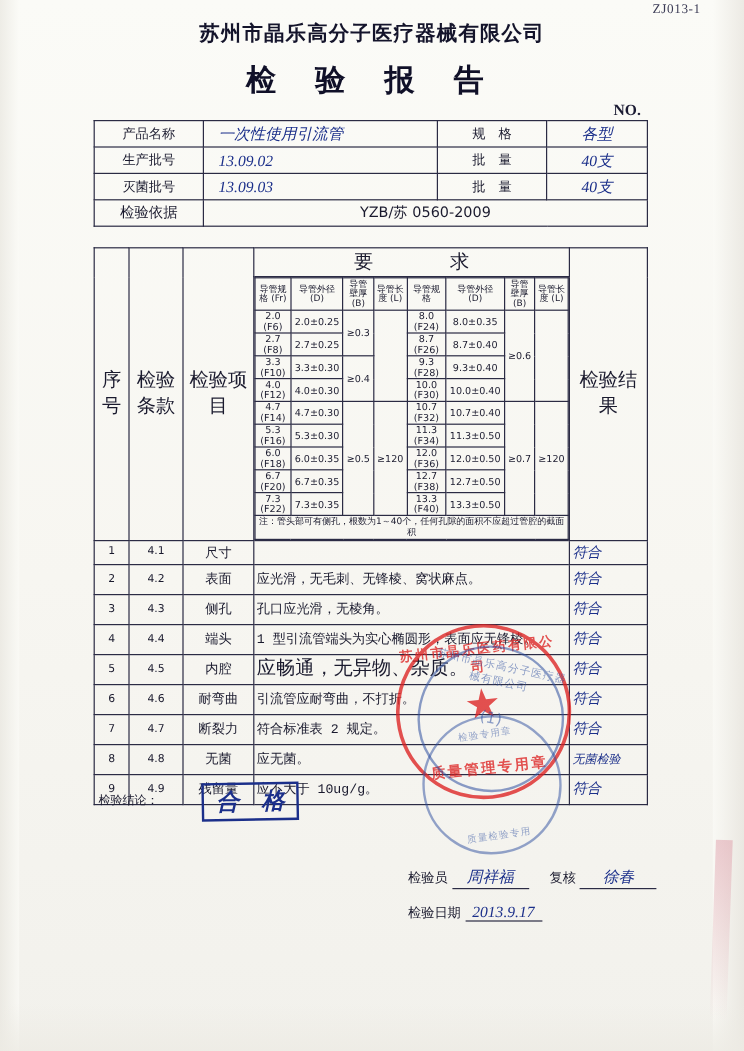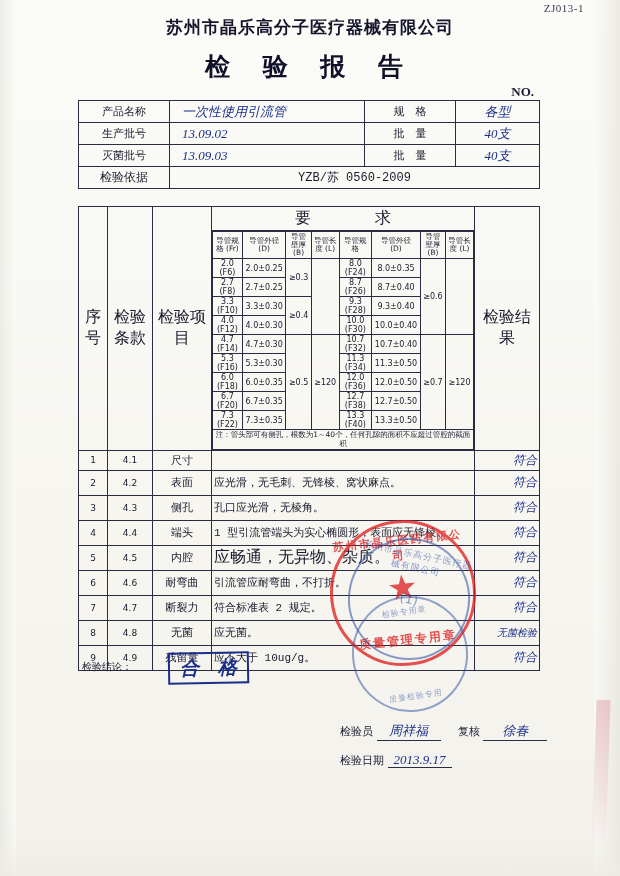--- a/index.html
+++ b/index.html
@@ -59,21 +59,21 @@
     border:1px solid #2b2b44;
     height:21px;padding:0 12px;
     vertical-align:middle;
   }
   .lbl{width:66px;text-align:center;white-space:nowrap;}
   .val{position:relative;}
   .hand{
     font-family:"Liberation Serif",serif;
     color:#1b2f8a;font-size:13px;font-style:italic;
   }
-  .std-row td{text-align:center;font-size:12px;font-family:Liberation Mono, monospace;}
+  .std-row td{text-align:center;font-size:12px;}
 
   
   .main-table{
     position:absolute;left:78px;top:206px;width:462px;
     font-size:9px;
   }
   .main-table td,.main-table th{
     border:1px solid #2b2b44;
     padding:1px 2px;
     vertical-align:middle;
@@ -92,21 +92,21 @@
   .dim{width:100%;border-collapse:collapse;font-size:8px;}
   .dim td{border:1px solid #2b2b44;height:13px;padding:0 2px;text-align:center;}
   .dim .hdr td{font-size:7.5px;line-height:1.05;height:26px;}
   .note{
     font-size:7.5px;text-align:left;padding:2px 3px;line-height:1.25;
   }
   .spanmid{font-size:8px;}
 
   .res{
     font-family:"Liberation Serif",serif;
-    color:#1b2f8a;font-size:12px;font-style:italic;text-align:right;
+    color:#1b2f8a;font-size:12px;font-style:italic;text-align:left;
   }
 
   
   .concl-label{
     position:absolute;left:82px;top:660px;font-size:10px;
   }
   .concl-box{
     position:absolute;left:168px;top:652px;
     border:2px solid #1b2f8a;padding:1px 10px;
     font-family:"Liberation Serif",serif;

